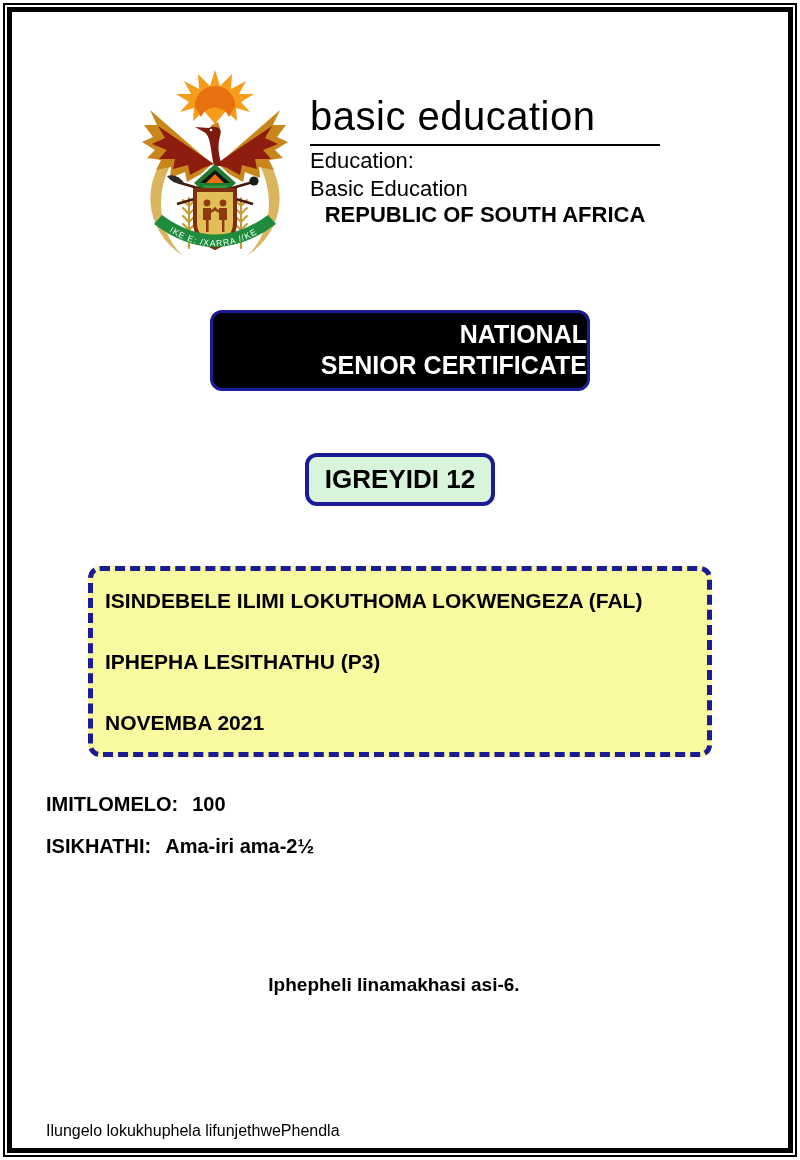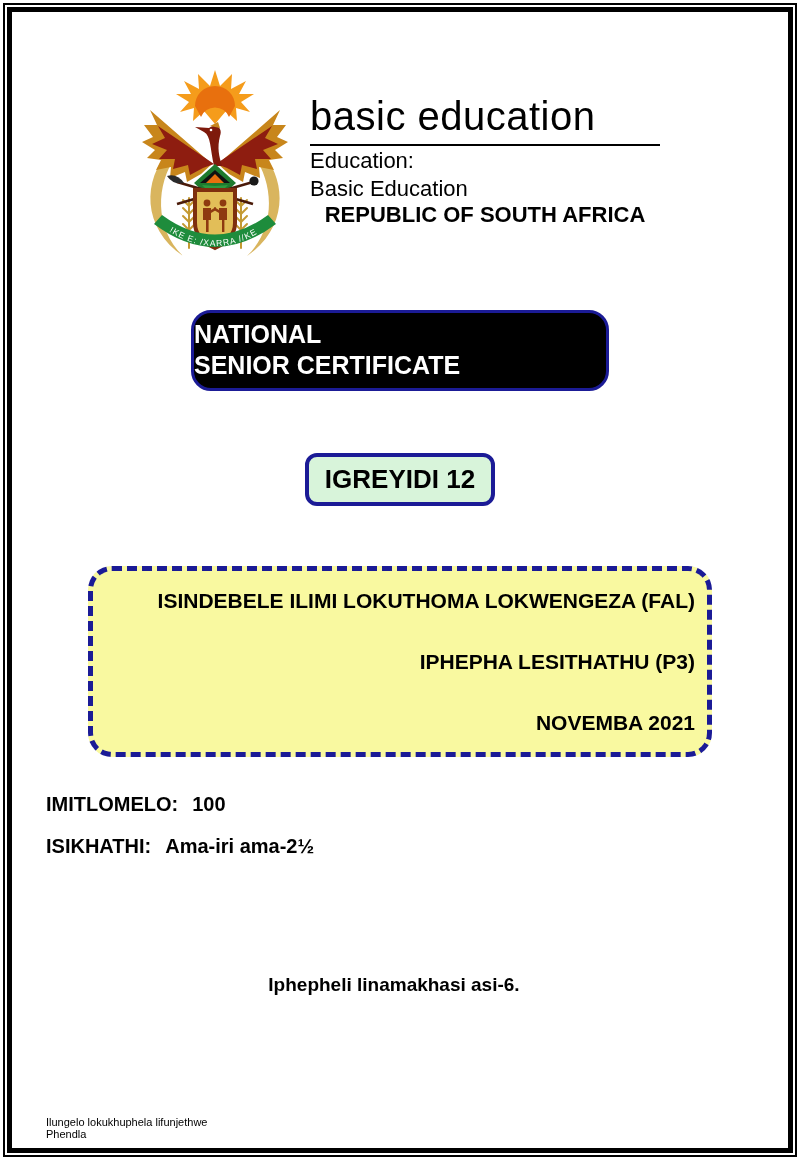--- a/index.html
+++ b/index.html
@@ -33,46 +33,46 @@
     border-bottom: 2px solid #000;
     padding-bottom: 8px;
   }
   .brand { font-size: 40px; line-height: 1; letter-spacing: 0.5px; }
   .dept-line { font-size: 22px; line-height: 1.18; margin-top: 2px; }
   .dept-line:first-of-type { margin-top: 10px; }
   .country { font-size: 22px; font-weight: bold; line-height: 1.18; text-align: center; }
   
   .nsc-box {
     margin-top: 46px;
-    width: 418px; min-height: 74px;
+    width: 380px; min-height: 74px;
     background: #000;
     border: 3px solid var(--navy);
-    border-radius: 20px;
+    border-radius: 12px;
     display: flex; flex-direction: column; justify-content: center;
-    text-align: left;
+    text-align: right;
     color: #fff; font-weight: bold; font-size: 25px; line-height: 1.25;
     padding: 6px 0;
   }
   
   .grade-box {
     margin-top: 62px;
     background: var(--greenBadge);
     border: 4px solid var(--navy);
     border-radius: 12px;
     padding: 7px 16px;
     font-weight: bold; font-size: 26px;
   }
   
   .subject-box {
     margin-top: 60px;
     width: 624px;
     background: var(--yellow);
     border: 5px dashed var(--navy);
-    border-radius: 24px;
-    text-align: right;
+    border-radius: 12px;
+    text-align: left;
     font-weight: bold; font-size: 21px;
     padding: 17px 12px;
   }
   .subject-line { margin: 0; line-height: 1.2; }
   .subject-line + .subject-line { margin-top: 36px; }
   
   .details {
     align-self: flex-start;
     margin: 36px 0 0 34px;
     font-weight: bold; font-size: 20px;
@@ -88,22 +88,21 @@
     text-align: center;
     align-self: center;
     transform: translateX(-6px);
   }
   
   .footer {
     margin-top: auto;
     width: 100%;
     display: flex; justify-content: flex-start;
     padding: 0 44px 8px 34px;
-    font-size: 11px;
-    flex-direction: column;
+    font-size: 16px;
   }
 </style>
 </head>
 <body>
 
 <div class="frame-outer">
   <div class="frame-inner">
 
     <div class="header-row">
 

